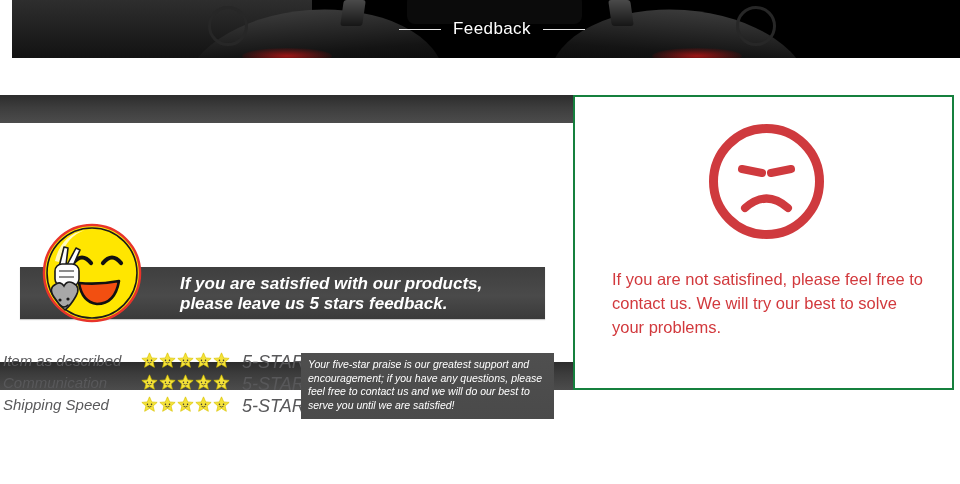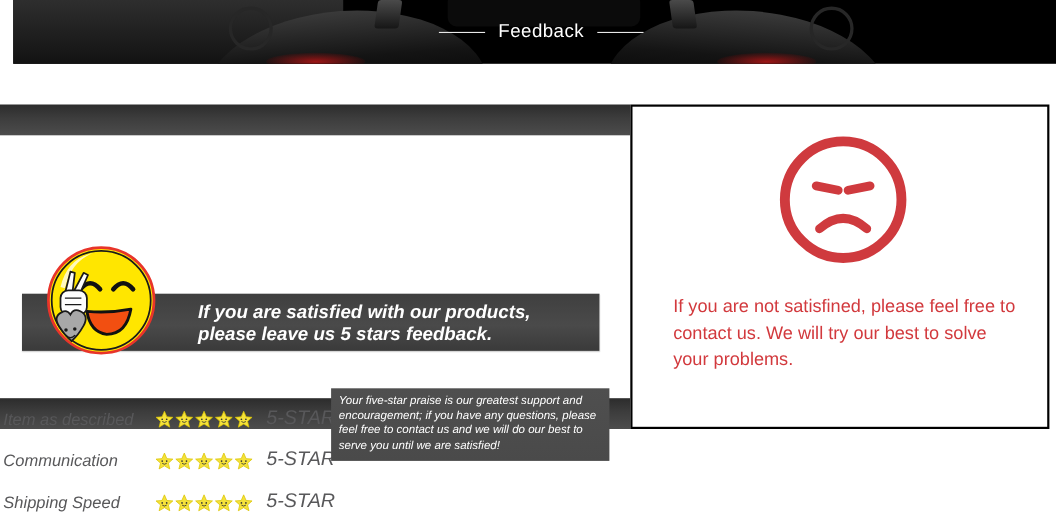--- a/index.html
+++ b/index.html
@@ -138,23 +138,22 @@
     z-index: 5;
   }
 
   
   #ratings {
     position: absolute;
     left: 3px; top: 257px;
   }
   .rating-row {
     display: flex;
-    align-items: flex-end;
+    align-items: flex-start;
     height: 22px;
-    margin-top: 16px;
   }
   .rating-label {
     color: #58585a;
     font-size: 15px;
     width: 138px;
     white-space: nowrap;
   }
   .rating-stars {
     display: flex;
     align-items: center;
@@ -179,21 +178,21 @@
     line-height: 13.6px;
     padding: 5px 7px 0 7px;
     box-sizing: border-box;
   }
 
   
   #right-card {
     position: absolute;
     left: 573px; top: 95px;
     width: 381px; height: 295px;
-    border: 2px solid #000000;
+    border: 2px solid #15803d;
     background: #ffffff;
     box-sizing: border-box;
     text-decoration: underline;
   }
   #sad-face {
     position: absolute;
     left: 129px; top: 22px;
     width: 125px; height: 125px;
   }
   #unsatisfied-text {

